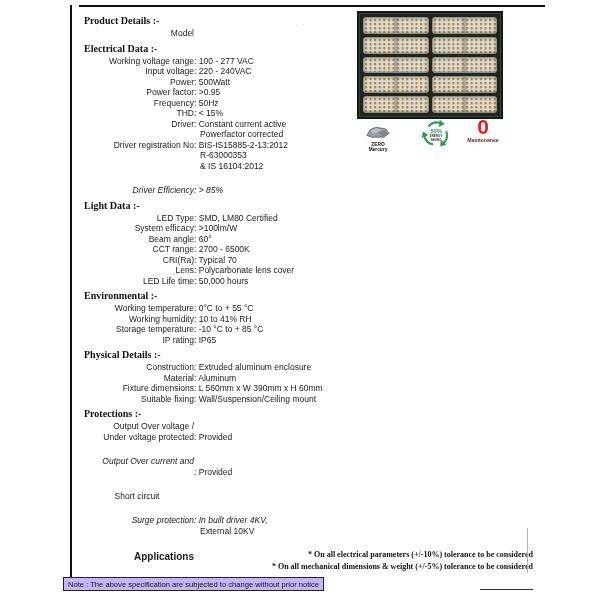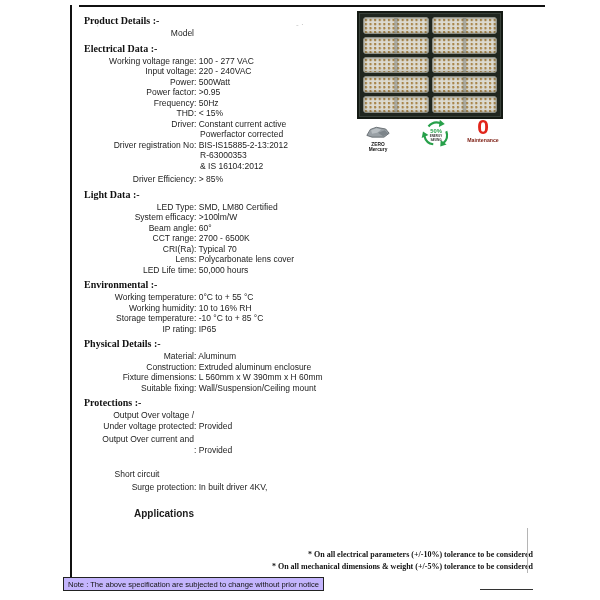--- a/index.html
+++ b/index.html
@@ -10,21 +10,21 @@
   .rule-top{position:absolute;left:79px;top:5px;width:466px;height:2.4px;background:#111;}
   .rule-left{position:absolute;left:70px;top:5px;width:1.8px;height:572px;background:#111;}
   .rule-bottom-right{position:absolute;left:480px;top:589px;width:53px;height:1.4px;background:#333;}
   .right-edge-mark{position:absolute;left:527px;top:528px;width:1px;height:45px;background:#b5b5b5;}
 
   
   .spec-col{position:absolute;left:84px;top:11px;width:290px;}
   .section-title{font-family:"Liberation Serif", serif;font-weight:bold;font-size:10px;
                  line-height:11px;margin-top:4px;margin-bottom:2px;color:#111;}
   .spec-row{display:flex;font-size:8.5px;line-height:10.5px;}
-  .spec-row.gap{margin-top:3px;}
+  .spec-row.gap{margin-top:14px;font-style:italic;}
   .spec-row.bold{font-weight:bold;margin-top:16px;font-size:10px;}
   .spec-label{width:110px;flex:0 0 110px;text-align:right;}
   .spec-label.indent{padding-left:10px;box-sizing:border-box;}
   .spec-label.right{text-align:center;padding-right:4px;box-sizing:border-box;margin-top:24px;}
   .spec-value{flex:1;}
   .spec-value.cont{padding-left:6px;}
 
   
   .product-image{position:absolute;left:357px;top:11px;width:146px;height:108px;
                  background:#20261f;border:2px solid #141913;box-sizing:border-box;
@@ -160,40 +160,40 @@
         </div>
       </div>
       <div class="spec-section">
         <div class="section-title">Environmental :-</div>
         <div class="spec-row">
           <span class="spec-label">Working temperature</span>
           <span class="spec-value">: 0°C to + 55 °C</span>
         </div>
         <div class="spec-row">
           <span class="spec-label">Working humidity</span>
-          <span class="spec-value">: 10 to 16% RH</span>
+          <span class="spec-value">: 10 to 41% RH</span>
         </div>
         <div class="spec-row">
           <span class="spec-label">Storage temperature</span>
           <span class="spec-value">: -10 °C to + 85 °C</span>
         </div>
         <div class="spec-row">
           <span class="spec-label">IP rating</span>
           <span class="spec-value">: IP65</span>
         </div>
       </div>
       <div class="spec-section">
         <div class="section-title">Physical Details :-</div>
         <div class="spec-row">
+          <span class="spec-label">Construction</span>
+          <span class="spec-value">: Extruded aluminum enclosure</span>
+        </div>
+        <div class="spec-row">
           <span class="spec-label">Material</span>
           <span class="spec-value">: Aluminum</span>
-        </div>
-        <div class="spec-row">
-          <span class="spec-label">Construction</span>
-          <span class="spec-value">: Extruded aluminum enclosure</span>
         </div>
         <div class="spec-row">
           <span class="spec-label">Fixture dimensions</span>
           <span class="spec-value">: L 560mm x W 390mm x H 60mm</span>
         </div>
         <div class="spec-row">
           <span class="spec-label">Suitable fixing</span>
           <span class="spec-value">: Wall/Suspension/Ceiling mount</span>
         </div>
       </div>
@@ -211,20 +211,24 @@
           <span class="spec-label">Output Over current and</span>
           <span class="spec-value"></span>
         </div>
         <div class="spec-row">
           <span class="spec-label right">Short circuit</span>
           <span class="spec-value">: Provided</span>
         </div>
         <div class="spec-row gap">
           <span class="spec-label">Surge protection</span>
           <span class="spec-value">: In built driver 4KV,</span>
+        </div>
+        <div class="spec-row">
+          <span class="spec-label"></span>
+          <span class="spec-value cont">External 10KV</span>
         </div>
       </div>
       <div class="spec-section">
         <div class="spec-row bold">
           <span class="spec-label">Applications</span>
         </div>
       </div>
     </div>
 
   <div class="product-image">

